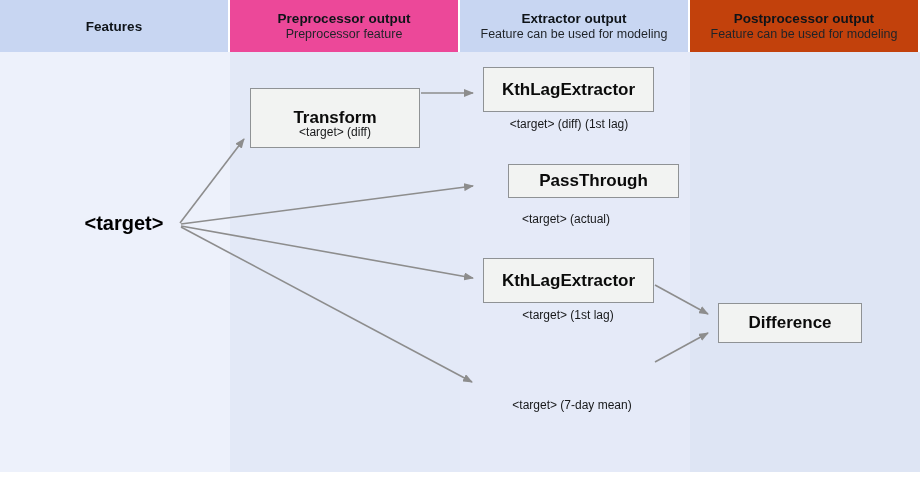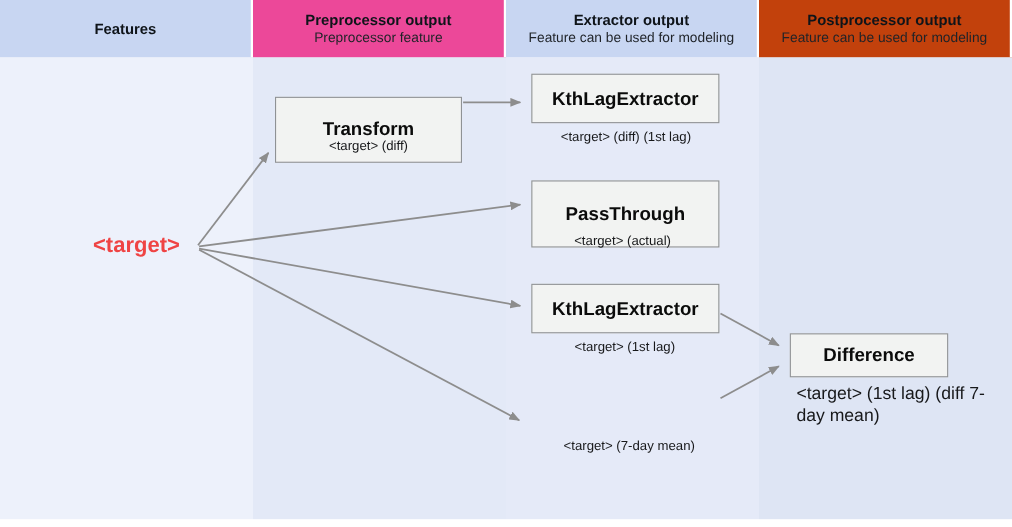--- a/index.html
+++ b/index.html
@@ -42,26 +42,26 @@
   .caption{
     position:absolute;z-index:2;font-size:12px;color:#17181a;
     white-space:nowrap;transform:translateX(-50%);
   }
   .caption-wrap{
     position:absolute;z-index:2;font-size:16px;color:#17181a;
     white-space:normal;line-height:20px;text-align:left;
   }
   .source-label{
     position:absolute;z-index:2;transform:translateX(-50%);
-    font-weight:bold;font-size:20px;color:#ef4444;white-space:nowrap;
+    font-weight:bold;font-size:20px;color:#000000;white-space:nowrap;
   }
   
   #node-transform   {left:250px;top:88px; width:170px;height:60px;}
   #node-kthlag1     {left:483px;top:67px; width:171px;height:45px;}
-  #node-passthrough {left:483px;top:164px;width:171px;height:61px;}
+  #node-passthrough {left:508px;top:164px;width:171px;height:34px;}
   #node-kthlag2     {left:483px;top:258px;width:171px;height:45px;}
   #node-numericstats{left:483px;top:352px;width:171px;height:43px;}
   #node-difference  {left:718px;top:303px;width:144px;height:40px;}
   #cap-transform    {left:335px;top:125px;}
   #cap-kthlag1      {left:569px;top:117px;}
   #cap-passthrough  {left:566px;top:212px;}
   #cap-kthlag2      {left:568px;top:308px;}
   #cap-numericstats {left:572px;top:398px;}
   #cap-difference   {left:724px;top:349px;width:172px;}
   #source-target    {left:124px;top:212px;}
@@ -127,15 +127,14 @@
   <div class="box" id="node-kthlag2">
     <span>KthLagExtractor</span>
   </div>
   <div class="caption" id="cap-kthlag2">&lt;target&gt; (1st lag)</div>
 
   <div class="caption" id="cap-numericstats">&lt;target&gt; (7-day mean)</div>
 
   <div class="box" id="node-difference">
     <span>Difference</span>
   </div>
-  <div class="caption-wrap" id="cap-difference">&lt;target&gt; (1st lag) (diff 7-day mean)</div>
 
 </div>
 
 </body></html>

